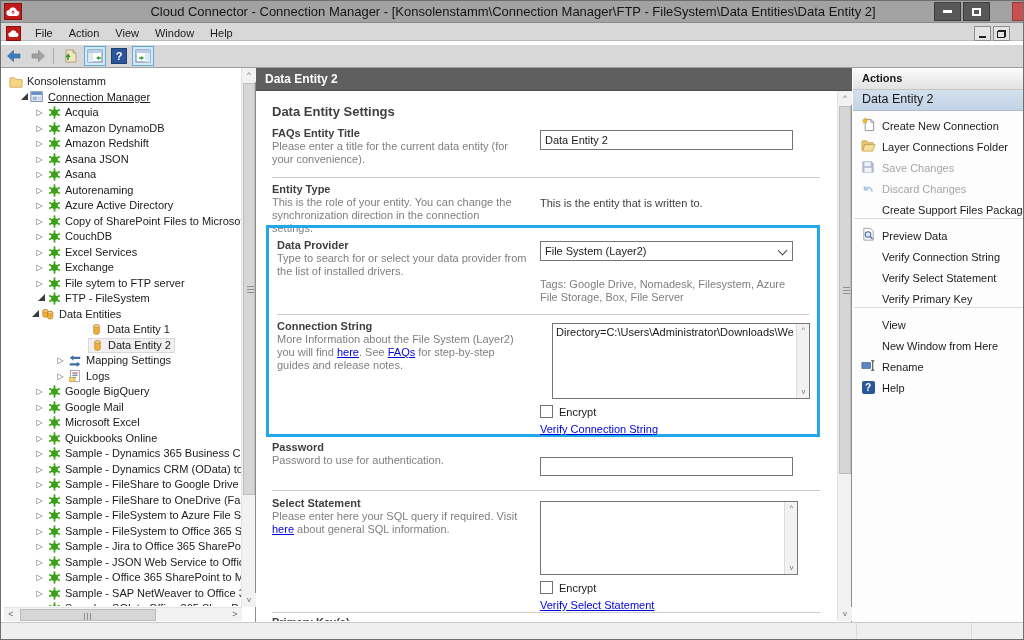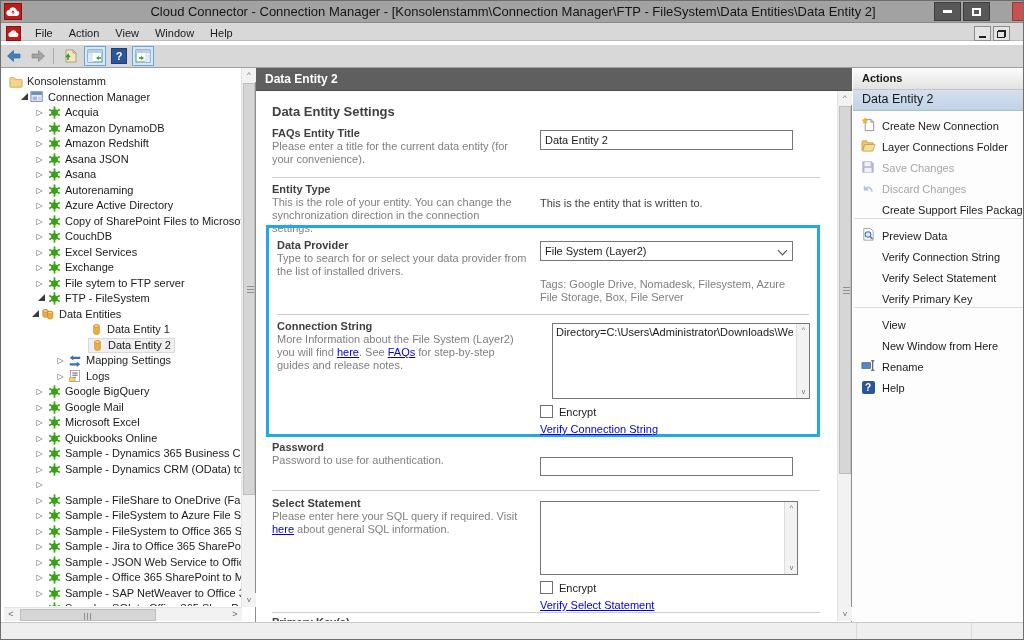--- a/index.html
+++ b/index.html
@@ -199,21 +199,21 @@
           <div class="tree-row" style="padding-left: 4px;">
             <span class="tsel">
               <span class="ticon">
                 <svg width="14" height="14" viewBox="0 0 16 16">
                   <path d="M1 4c0-.6.4-1 1-1h4l1 2h7c.6 0 1 .4 1 1v7c0 .6-.4 1-1 1H2c-.6 0-1-.4-1-1z" fill="#f5d583" stroke="#c19a45" stroke-width=".8"></path>
                 </svg>
               </span>
               <span class="tlabel">Konsolenstamm</span>
             </span>
           </div>
-          <div class="tree-row" style="padding-left: 12px;">
+          <div class="tree-row" style="padding-left: 12px; text-decoration: underline;">
             <span class="tri"><span class="tri-exp"></span></span>
             <span class="tsel">
               <span class="ticon">
                 <svg width="14" height="14" viewBox="0 0 16 16">
                   <rect x="1" y="2" width="13" height="11" fill="#e8eff8" stroke="#6b7f9e"></rect>
                   <rect x="1.5" y="2.5" width="12" height="3" fill="#5b87c5"></rect>
                   <rect x="3" y="7.5" width="5" height="4" fill="#9fb8d8"></rect>
                   <rect x="9" y="7.5" width="3.5" height="4" fill="#c6d6ea"></rect>
                 </svg>
               </span>
@@ -641,20 +641,36 @@
                     <rect x="6.1" y="0.4" width="1.8" height="4.2" transform="rotate(-60 7 7)"></rect>
                     <rect x="6.1" y="9.4" width="1.8" height="4.2" transform="rotate(-60 7 7)"></rect>
                   </g>
                 </svg>
               </span>
               <span class="tlabel">Sample - Dynamics CRM (OData) to Of</span>
             </span>
           </div>
           <div class="tree-row" style="padding-left: 29px;">
             <span class="tri">▷</span>
+            <span class="tsel">
+              <span class="ticon">
+                <svg width="13" height="13" viewBox="0 0 14 14">
+                  <g fill="#3aa117">
+                    <circle cx="7" cy="7" r="3.6"></circle>
+                    <rect x="6.1" y="0.4" width="1.8" height="4.2"></rect>
+                    <rect x="6.1" y="9.4" width="1.8" height="4.2"></rect>
+                    <rect x="6.1" y="0.4" width="1.8" height="4.2" transform="rotate(60 7 7)"></rect>
+                    <rect x="6.1" y="9.4" width="1.8" height="4.2" transform="rotate(60 7 7)"></rect>
+                    <rect x="6.1" y="0.4" width="1.8" height="4.2" transform="rotate(-60 7 7)"></rect>
+                    <rect x="6.1" y="9.4" width="1.8" height="4.2" transform="rotate(-60 7 7)"></rect>
+                  </g>
+                </svg>
+              </span>
+              <span class="tlabel">Sample - FileShare to Google Drive</span>
+            </span>
           </div>
           <div class="tree-row" style="padding-left: 29px;">
             <span class="tri">▷</span>
             <span class="tsel">
               <span class="ticon">
                 <svg width="13" height="13" viewBox="0 0 14 14">
                   <g fill="#3aa117">
                     <circle cx="7" cy="7" r="3.6"></circle>
                     <rect x="6.1" y="0.4" width="1.8" height="4.2"></rect>
                     <rect x="6.1" y="9.4" width="1.8" height="4.2"></rect>

